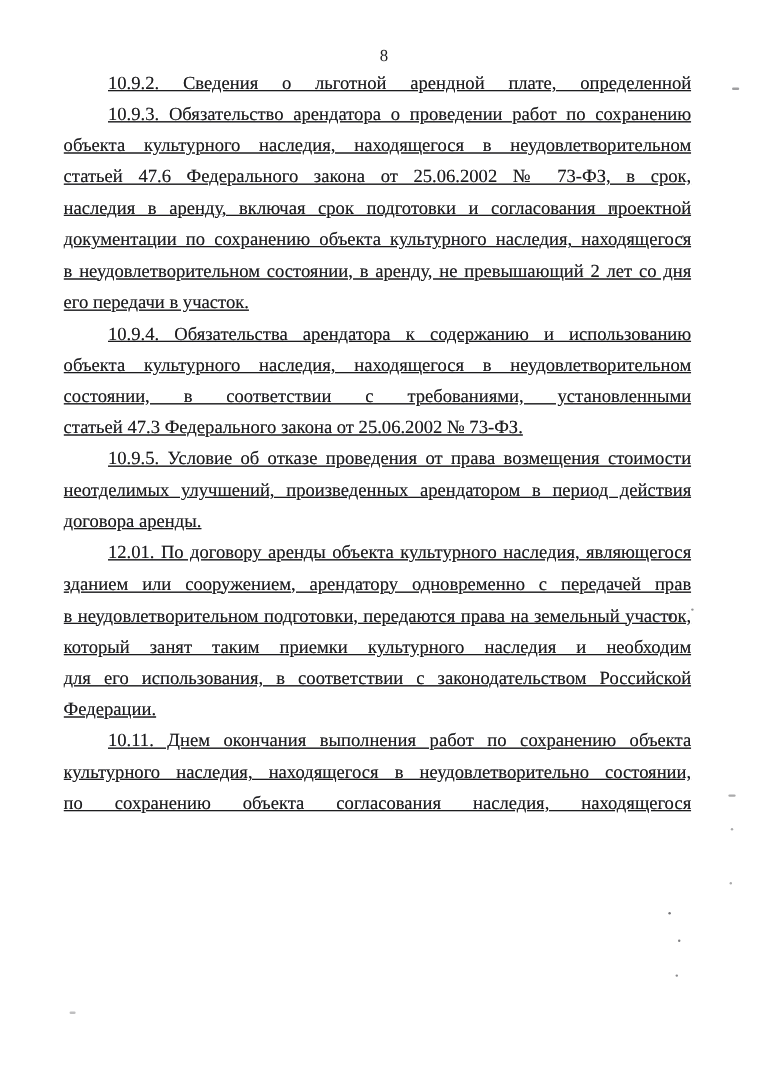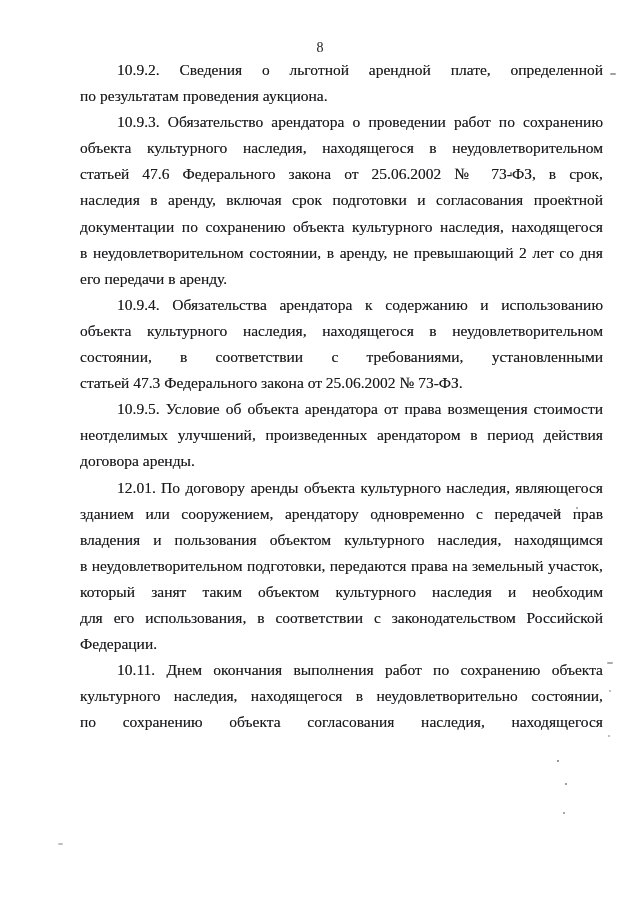--- a/index.html
+++ b/index.html
@@ -20,23 +20,24 @@
     position: absolute;
     top: 41px;
     left: 0;
     right: 0;
     text-align: center;
     font-size: 14px;
     line-height: 14px;
   }
   .text-block {
     position: absolute;
-    left: 80px;
+    left: 53px;
     top: 57px;
     width: 523px;
+    text-decoration: underline;
   }
   .line {
     font-size: 15.5px;
     line-height: 26.1px;
     height: 26.1px;
     overflow: hidden;
     text-align: justify;
     text-align-last: justify;
     text-shadow: 0 0 0.4px rgba(20,20,25,0.55);
     white-space: normal;
@@ -50,48 +51,46 @@
   }
 </style>
 </head>
 <body>
 
 <div class="page">
   <div class="page-number">8</div>
   <div class="text-block" id="text-block">
       <div class="para">
         <div class="line first">10.9.2. Сведения о льготной арендной плате, определенной</div>
-        <div class="line last">по результатам проведения аукциона.</div>
       </div>
       <div class="para">
         <div class="line first">10.9.3. Обязательство арендатора о проведении работ по сохранению</div>
         <div class="line">объекта культурного наследия, находящегося в неудовлетворительном</div>
         <div class="line">статьей 47.6 Федерального закона от 25.06.2002 № 73-ФЗ, в срок,</div>
         <div class="line">наследия в аренду, включая срок подготовки и согласования проектной</div>
         <div class="line">документации по сохранению объекта культурного наследия, находящегося</div>
         <div class="line">в неудовлетворительном состоянии, в аренду, не превышающий 2 лет со дня</div>
-        <div class="line last">его передачи в аренду.</div>
+        <div class="line last">его передачи в участок.</div>
       </div>
       <div class="para">
         <div class="line first">10.9.4. Обязательства арендатора к содержанию и использованию</div>
         <div class="line">объекта культурного наследия, находящегося в неудовлетворительном</div>
         <div class="line">состоянии, в соответствии с требованиями, установленными</div>
         <div class="line last">статьей 47.3 Федерального закона от 25.06.2002 № 73-ФЗ.</div>
       </div>
       <div class="para">
-        <div class="line first">10.9.5. Условие об объекта арендатора от права возмещения стоимости</div>
+        <div class="line first">10.9.5. Условие об отказе проведения от права возмещения стоимости</div>
         <div class="line">неотделимых улучшений, произведенных арендатором в период действия</div>
         <div class="line last">договора аренды.</div>
       </div>
       <div class="para">
         <div class="line first">12.01. По договору аренды объекта культурного наследия, являющегося</div>
         <div class="line">зданием или сооружением, арендатору одновременно с передачей прав</div>
-        <div class="line">владения и пользования объектом культурного наследия, находящимся</div>
         <div class="line">в неудовлетворительном подготовки, передаются права на земельный участок,</div>
-        <div class="line">который занят таким объектом культурного наследия и необходим</div>
+        <div class="line">который занят таким приемки культурного наследия и необходим</div>
         <div class="line">для его использования, в соответствии с законодательством Российской</div>
         <div class="line last">Федерации.</div>
       </div>
       <div class="para">
         <div class="line first">10.11. Днем окончания выполнения работ по сохранению объекта</div>
         <div class="line">культурного наследия, находящегося в неудовлетворительно состоянии,</div>
         <div class="line">по сохранению объекта согласования наследия, находящегося</div>
       </div>
     </div>
   <div id="artifacts">

